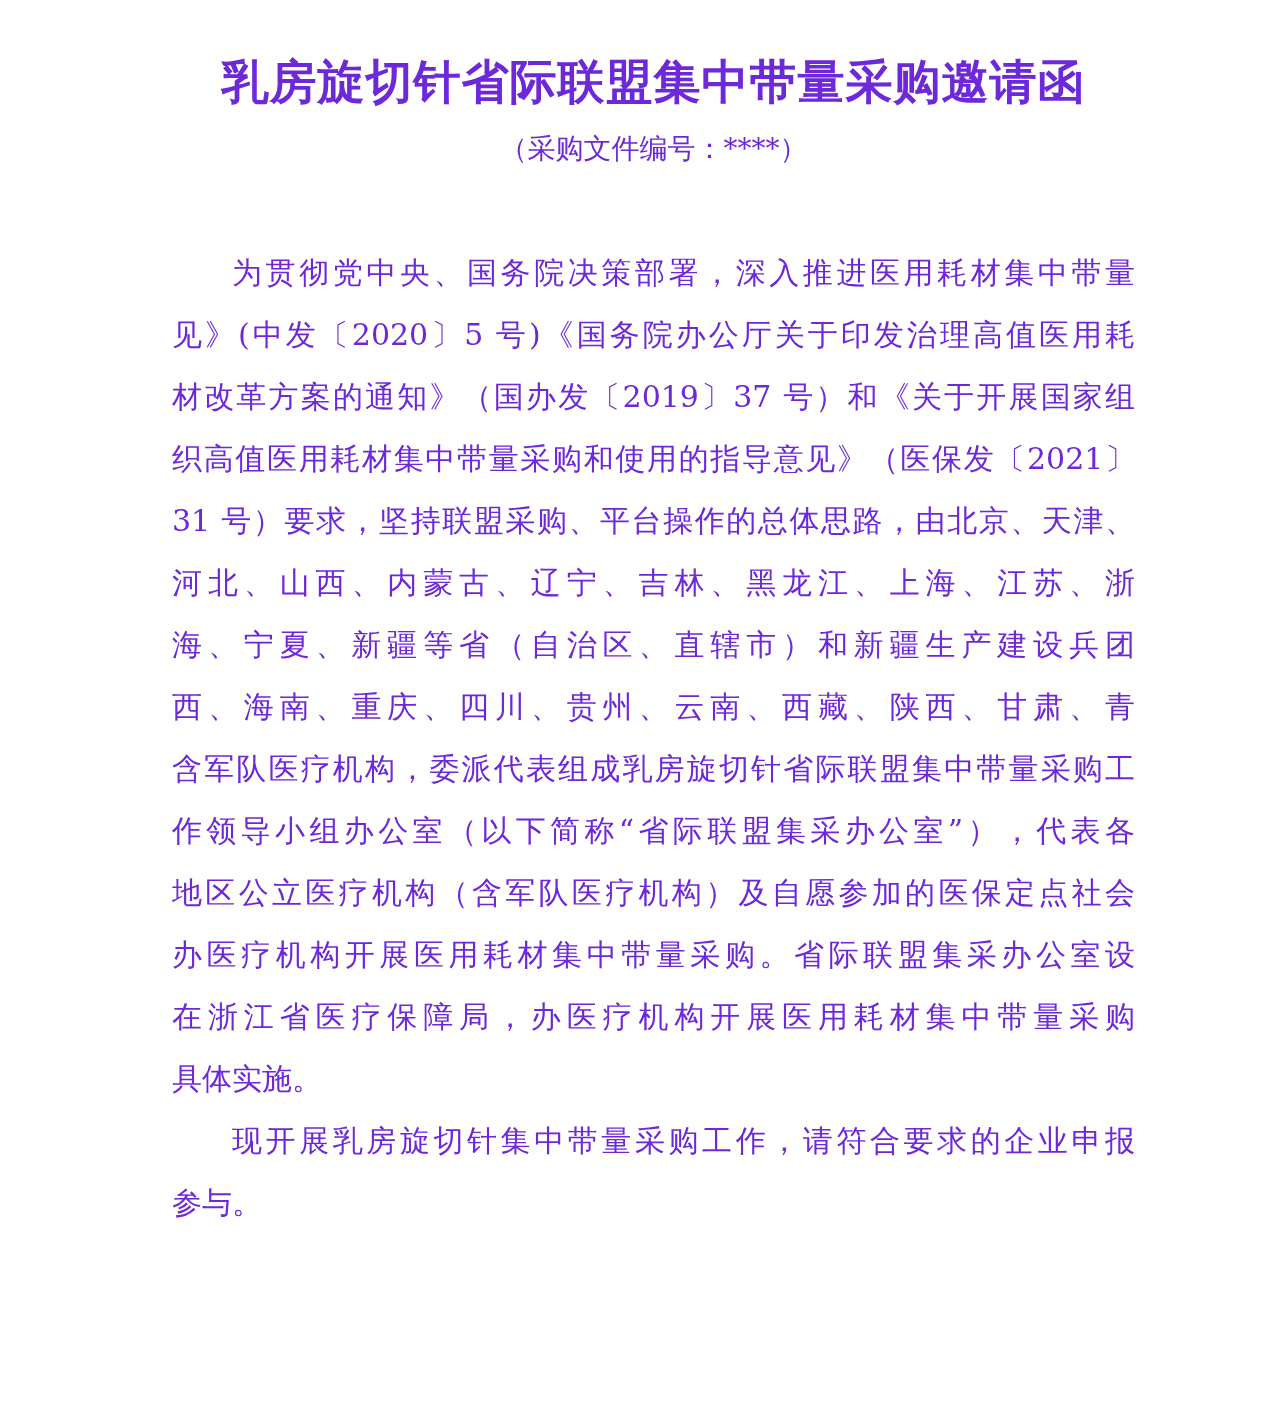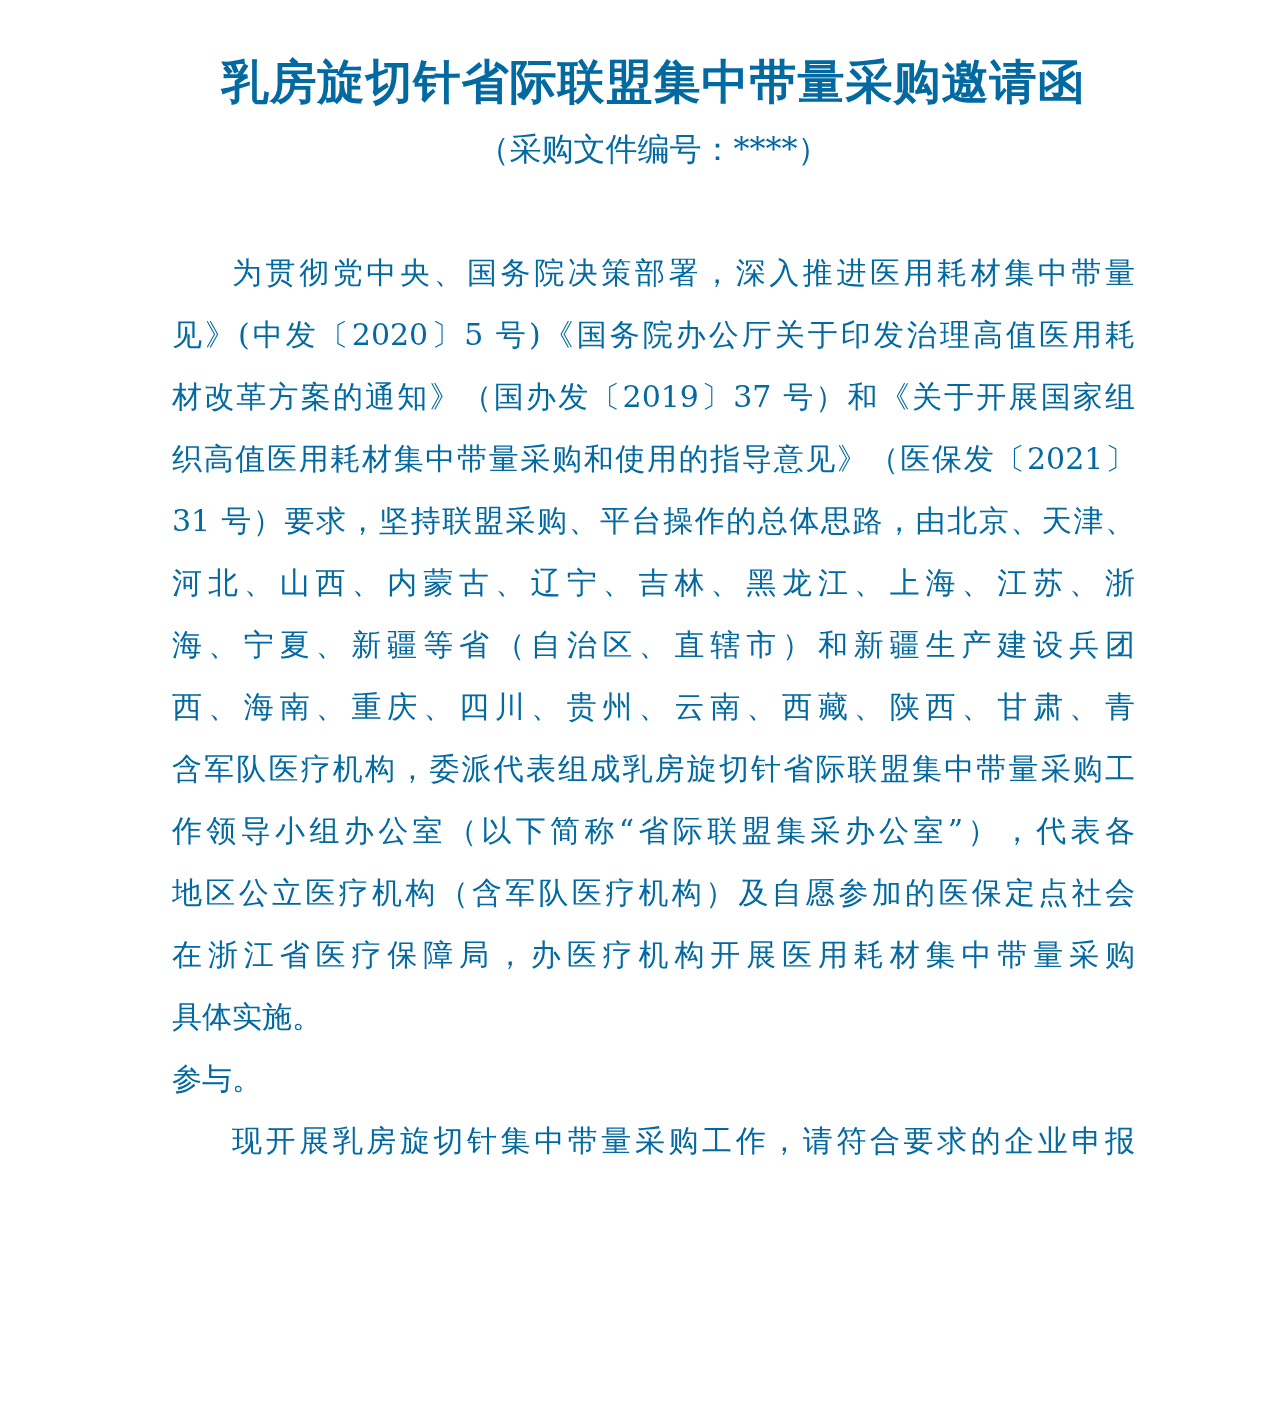--- a/index.html
+++ b/index.html
@@ -1,36 +1,36 @@
 <!DOCTYPE html>
 <html><head>
 <meta charset="utf-8">
 <style>
   html, body { margin: 0; padding: 0; background: #ffffff; }
   .page {
     position: relative;
     width: 1280px;
     height: 1402px;
     background: #ffffff;
-    color: #0369a1;
+    color: #6d28d9;
     font-family: "DejaVu Serif", "Liberation Serif", serif;
     box-sizing: border-box;
     padding: 46px 145px 0 172px;
     overflow: hidden;
   }
   .doc-title {
     font-size: 47px;
     font-weight: 700;
     text-align: center;
     line-height: 72px;
     letter-spacing: 1px;
     white-space: nowrap;
   }
   .doc-subtitle {
-    font-size: 32px;
+    font-size: 28px;
     font-weight: 400;
     text-align: center;
     line-height: 58px;
     margin-top: 2px;
     white-space: nowrap;
   }
   .body-block { margin-top: 64px; }
   .line {
     font-size: 30px;
     line-height: 62px;
@@ -59,24 +59,25 @@
       <div class="line">见》(中发〔2020〕5 号)《国务院办公厅关于印发治理高值医用耗</div>
       <div class="line">材改革方案的通知》（国办发〔2019〕37 号）和《关于开展国家组</div>
       <div class="line">织高值医用耗材集中带量采购和使用的指导意见》（医保发〔2021〕</div>
       <div class="line">31 号）要求，坚持联盟采购、平台操作的总体思路，由北京、天津、</div>
       <div class="line">河北、山西、内蒙古、辽宁、吉林、黑龙江、上海、江苏、浙</div>
       <div class="line">海、宁夏、新疆等省（自治区、直辖市）和新疆生产建设兵团</div>
       <div class="line">西、海南、重庆、四川、贵州、云南、西藏、陕西、甘肃、青</div>
       <div class="line">含军队医疗机构，委派代表组成乳房旋切针省际联盟集中带量采购工</div>
       <div class="line">作领导小组办公室（以下简称“省际联盟集采办公室”），代表各</div>
       <div class="line">地区公立医疗机构（含军队医疗机构）及自愿参加的医保定点社会</div>
+      <div class="line">办医疗机构开展医用耗材集中带量采购。省际联盟集采办公室设</div>
       <div class="line">在浙江省医疗保障局，办医疗机构开展医用耗材集中带量采购</div>
       <div class="line last">具体实施。</div>
     </div>
 
     <div class="paragraph">
+      <div class="line first">现开展乳房旋切针集中带量采购工作，请符合要求的企业申报</div>
       <div class="line last">参与。</div>
-      <div class="line first">现开展乳房旋切针集中带量采购工作，请符合要求的企业申报</div>
     </div>
 
   </div>
 
 </div>
 
 </body></html>

